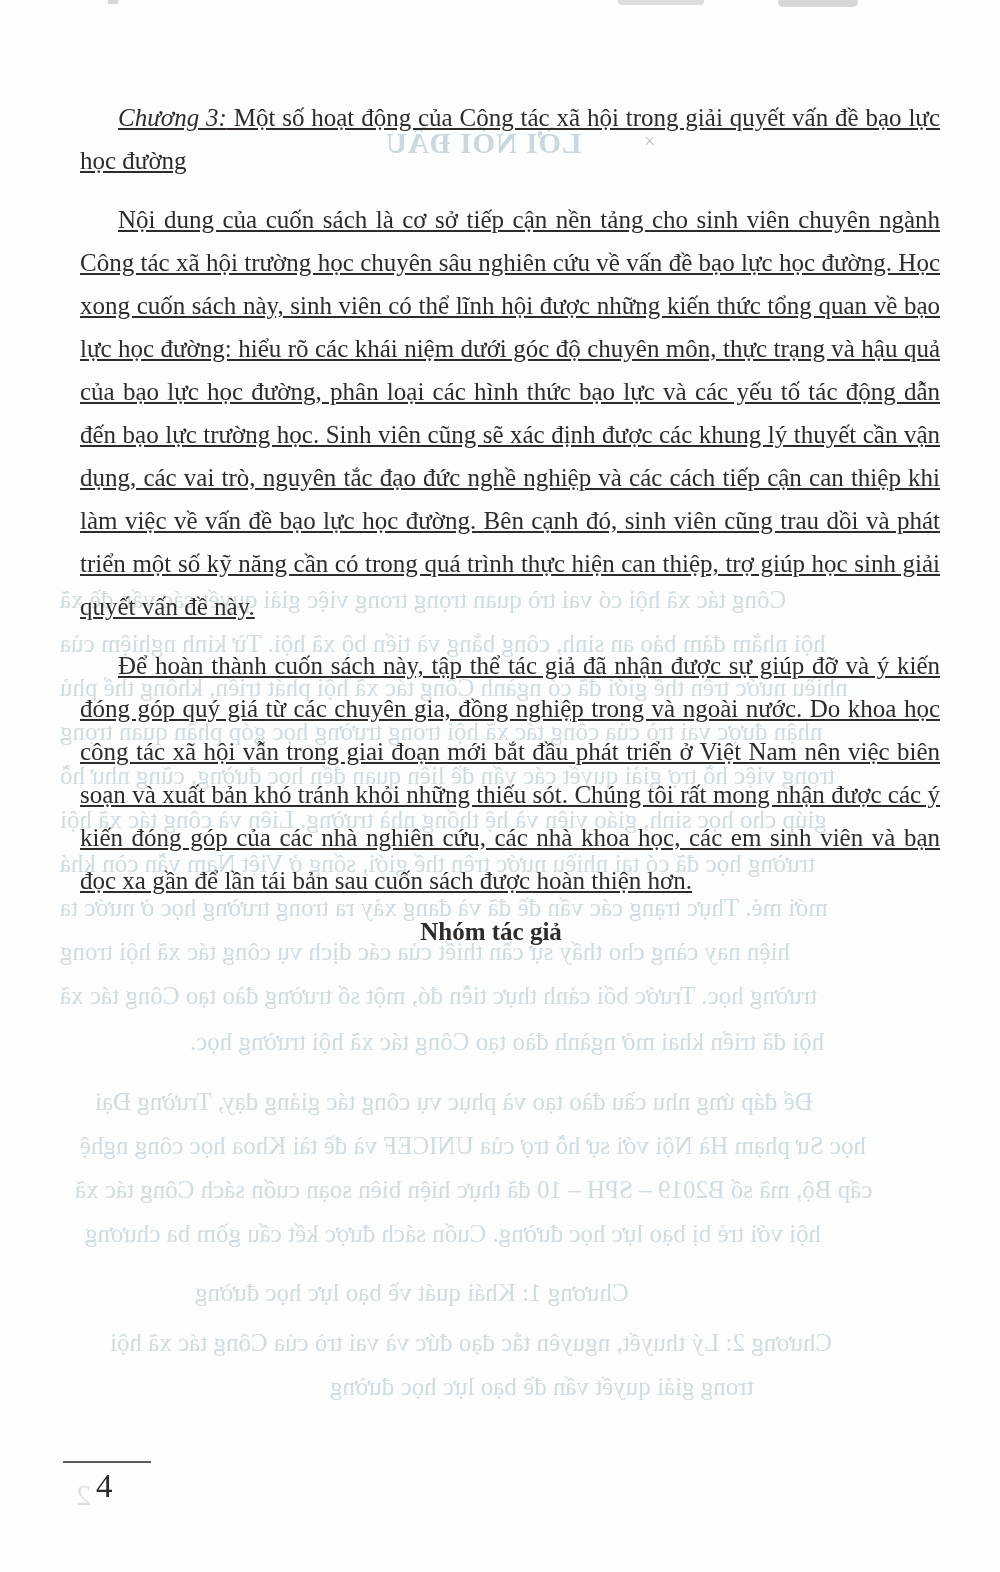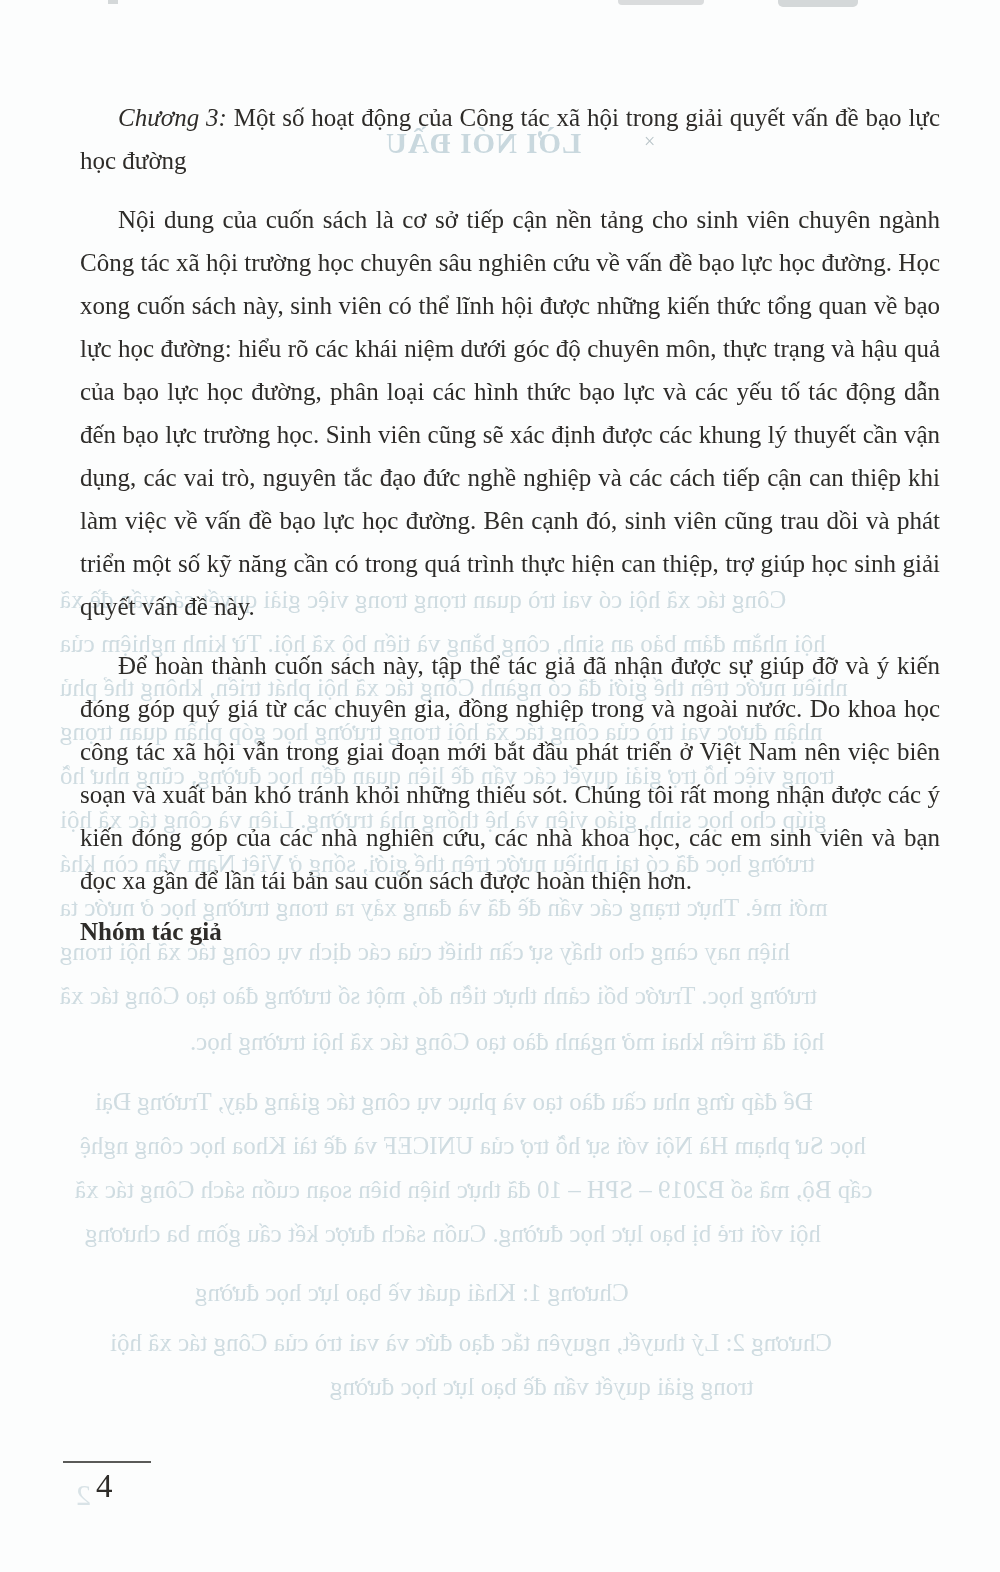--- a/index.html
+++ b/index.html
@@ -45,26 +45,27 @@
     position: absolute;
     left: 80px; top: 96px;
     width: 860px;
   }
   p.body {
     font-size: 25px;
     line-height: 43px;
     text-align: justify;
     text-indent: 38px;
     margin: 0 0 16px 0;
+    text-decoration: underline;
   }
   .chapter-lead { font-style: italic; }
   .signature {
     font-size: 25px;
     font-weight: bold;
-    text-align: left;
+    text-align: center;
     padding-right: 38px;
   }
   
   .footer-rule {
     position: absolute;
     left: 63px; top: 1461px;
     width: 88px; height: 2px;
     background: #5a5a58;
   }
   .page-num {

